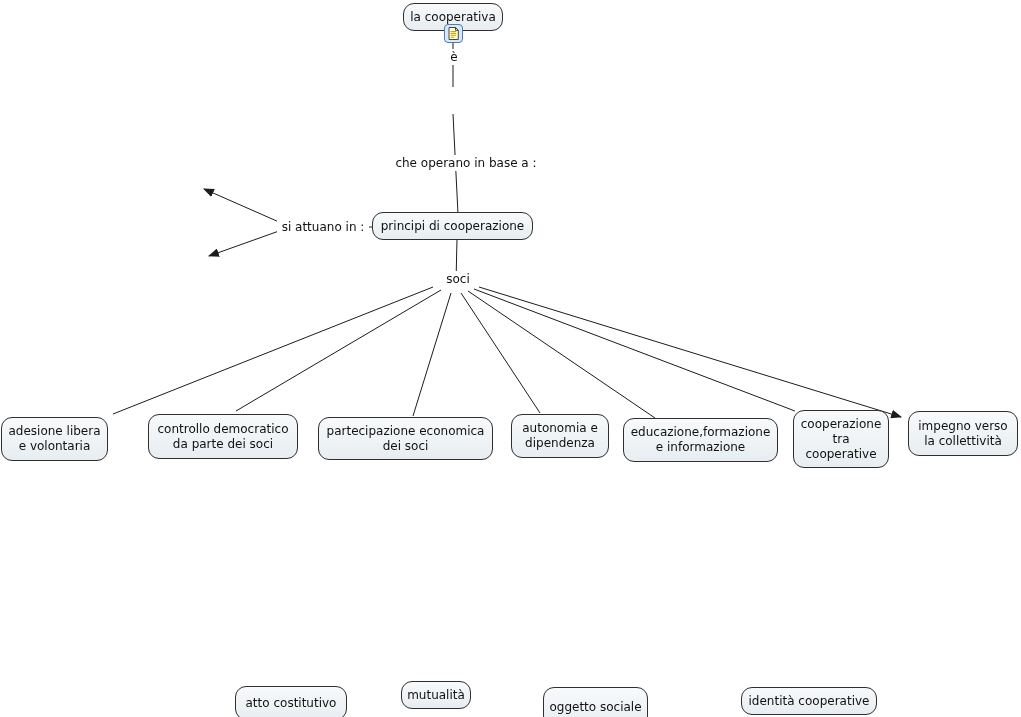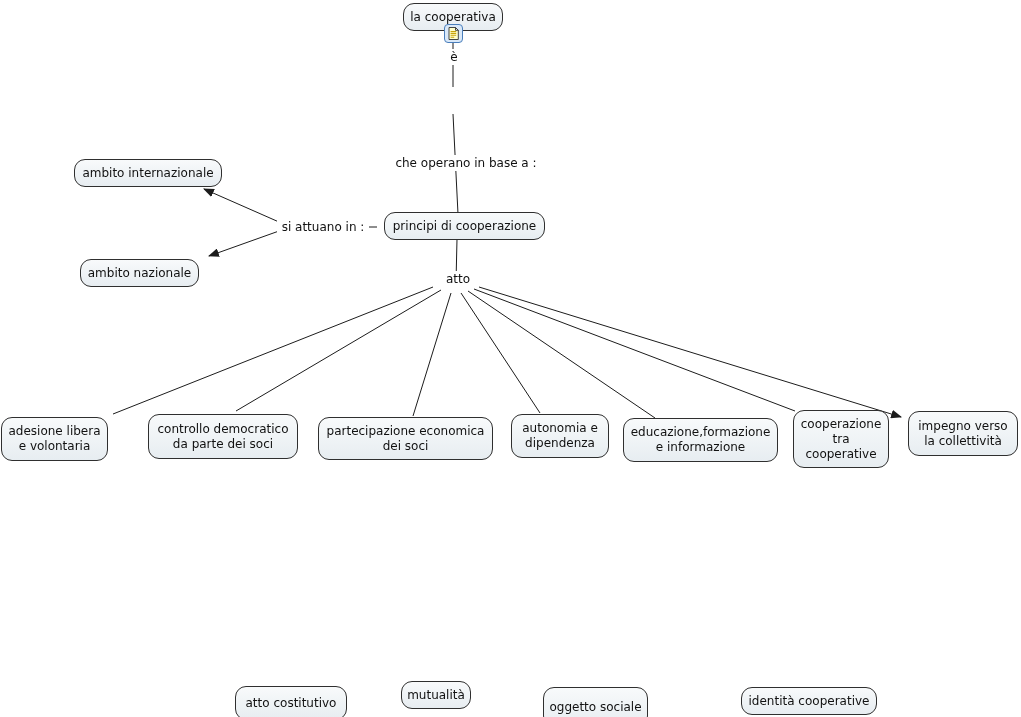--- a/index.html
+++ b/index.html
@@ -82,25 +82,23 @@
       <path d="M461 293 L540 413"></path>
       <path d="M468 291 L655 418"></path>
       <path d="M474 289 L795 411"></path>
       <path d="M479 287 L901 417" marker-end="url(#arrow)"></path>
     </g>
   </svg>
 
   <div class="node nw" style="left:403px; top:3px; width:100px; height:28px">la cooperativa</div>
 
 
-  <div class="node nw" style="left:74px; top:159px; width:148px; height:26px">ambito internazionale</div>
 
-  <div class="node nw" style="left:384px; top:212px; width:161px; height:22px">principi di cooperazione</div>
+  <div class="node nw" style="left:372px; top:212px; width:161px; height:22px">principi di cooperazione</div>
 
-  <div class="node nw" style="left:80px; top:259px; width:119px; height:26px">ambito nazionale</div>
 
   <div class="node" style="left:1px; top:417px; width:107px; height:44px">adesione libera e volontaria</div>
 
   <div class="node" style="left:148px; top:414px; width:150px; height:45px">controllo democratico da parte dei soci</div>
 
   <div class="node" style="left:318px; top:417px; width:175px; height:43px">partecipazione economica dei soci</div>
 
   <div class="node" style="left:511px; top:414px; width:98px; height:44px">autonomia e dipendenza</div>
 
   <div class="node" style="left:623px; top:418px; width:155px; height:44px">educazione,formazione e informazione</div>
@@ -116,21 +114,21 @@
   <div class="node nw" style="left:543px; top:687px; width:105px; height:40px">oggetto sociale</div>
 
   <div class="node nw" style="left:741px; top:687px; width:136px; height:26px">identità cooperative</div>
 
   <div class="link-label" style="left:444px; top:49px; width:16px; height:16px">è</div>
 
   <div class="link-label" style="left:386px; top:155px; width:156px; height:16px">che operano in base a :</div>
 
   <div class="link-label" style="left:277px; top:219px; width:88px; height:16px">si attuano in :</div>
 
-  <div class="link-label" style="left:437px; top:271px; width:38px; height:16px">atto</div>
+  <div class="link-label" style="left:437px; top:271px; width:38px; height:16px">soci</div>
 
   <div class="resource-icon">
     <svg width="19" height="19" viewBox="0 0 19 19" xmlns="http://www.w3.org/2000/svg">
       <rect x="0.5" y="0.5" width="18" height="18" rx="3.5" fill="#d9e8f8" stroke="#4a7ebb"></rect>
       <path d="M5 3.5 h6.5 l2.8 2.8 v9.2 h-9.3 z" fill="#ffffcc" stroke="#333333" stroke-width="0.9"></path>
       <path d="M11.5 3.5 l2.8 2.8 h-2.8 z" fill="#ffffff" stroke="#333333" stroke-width="0.9"></path>
       <path d="M6.6 7.5 h5.6 M6.6 9.4 h5.6 M6.6 11.3 h5.6 M6.6 13.2 h3.6" stroke="#c9a50a" stroke-width="1.1" fill="none"></path>
     </svg>
   </div>
 

